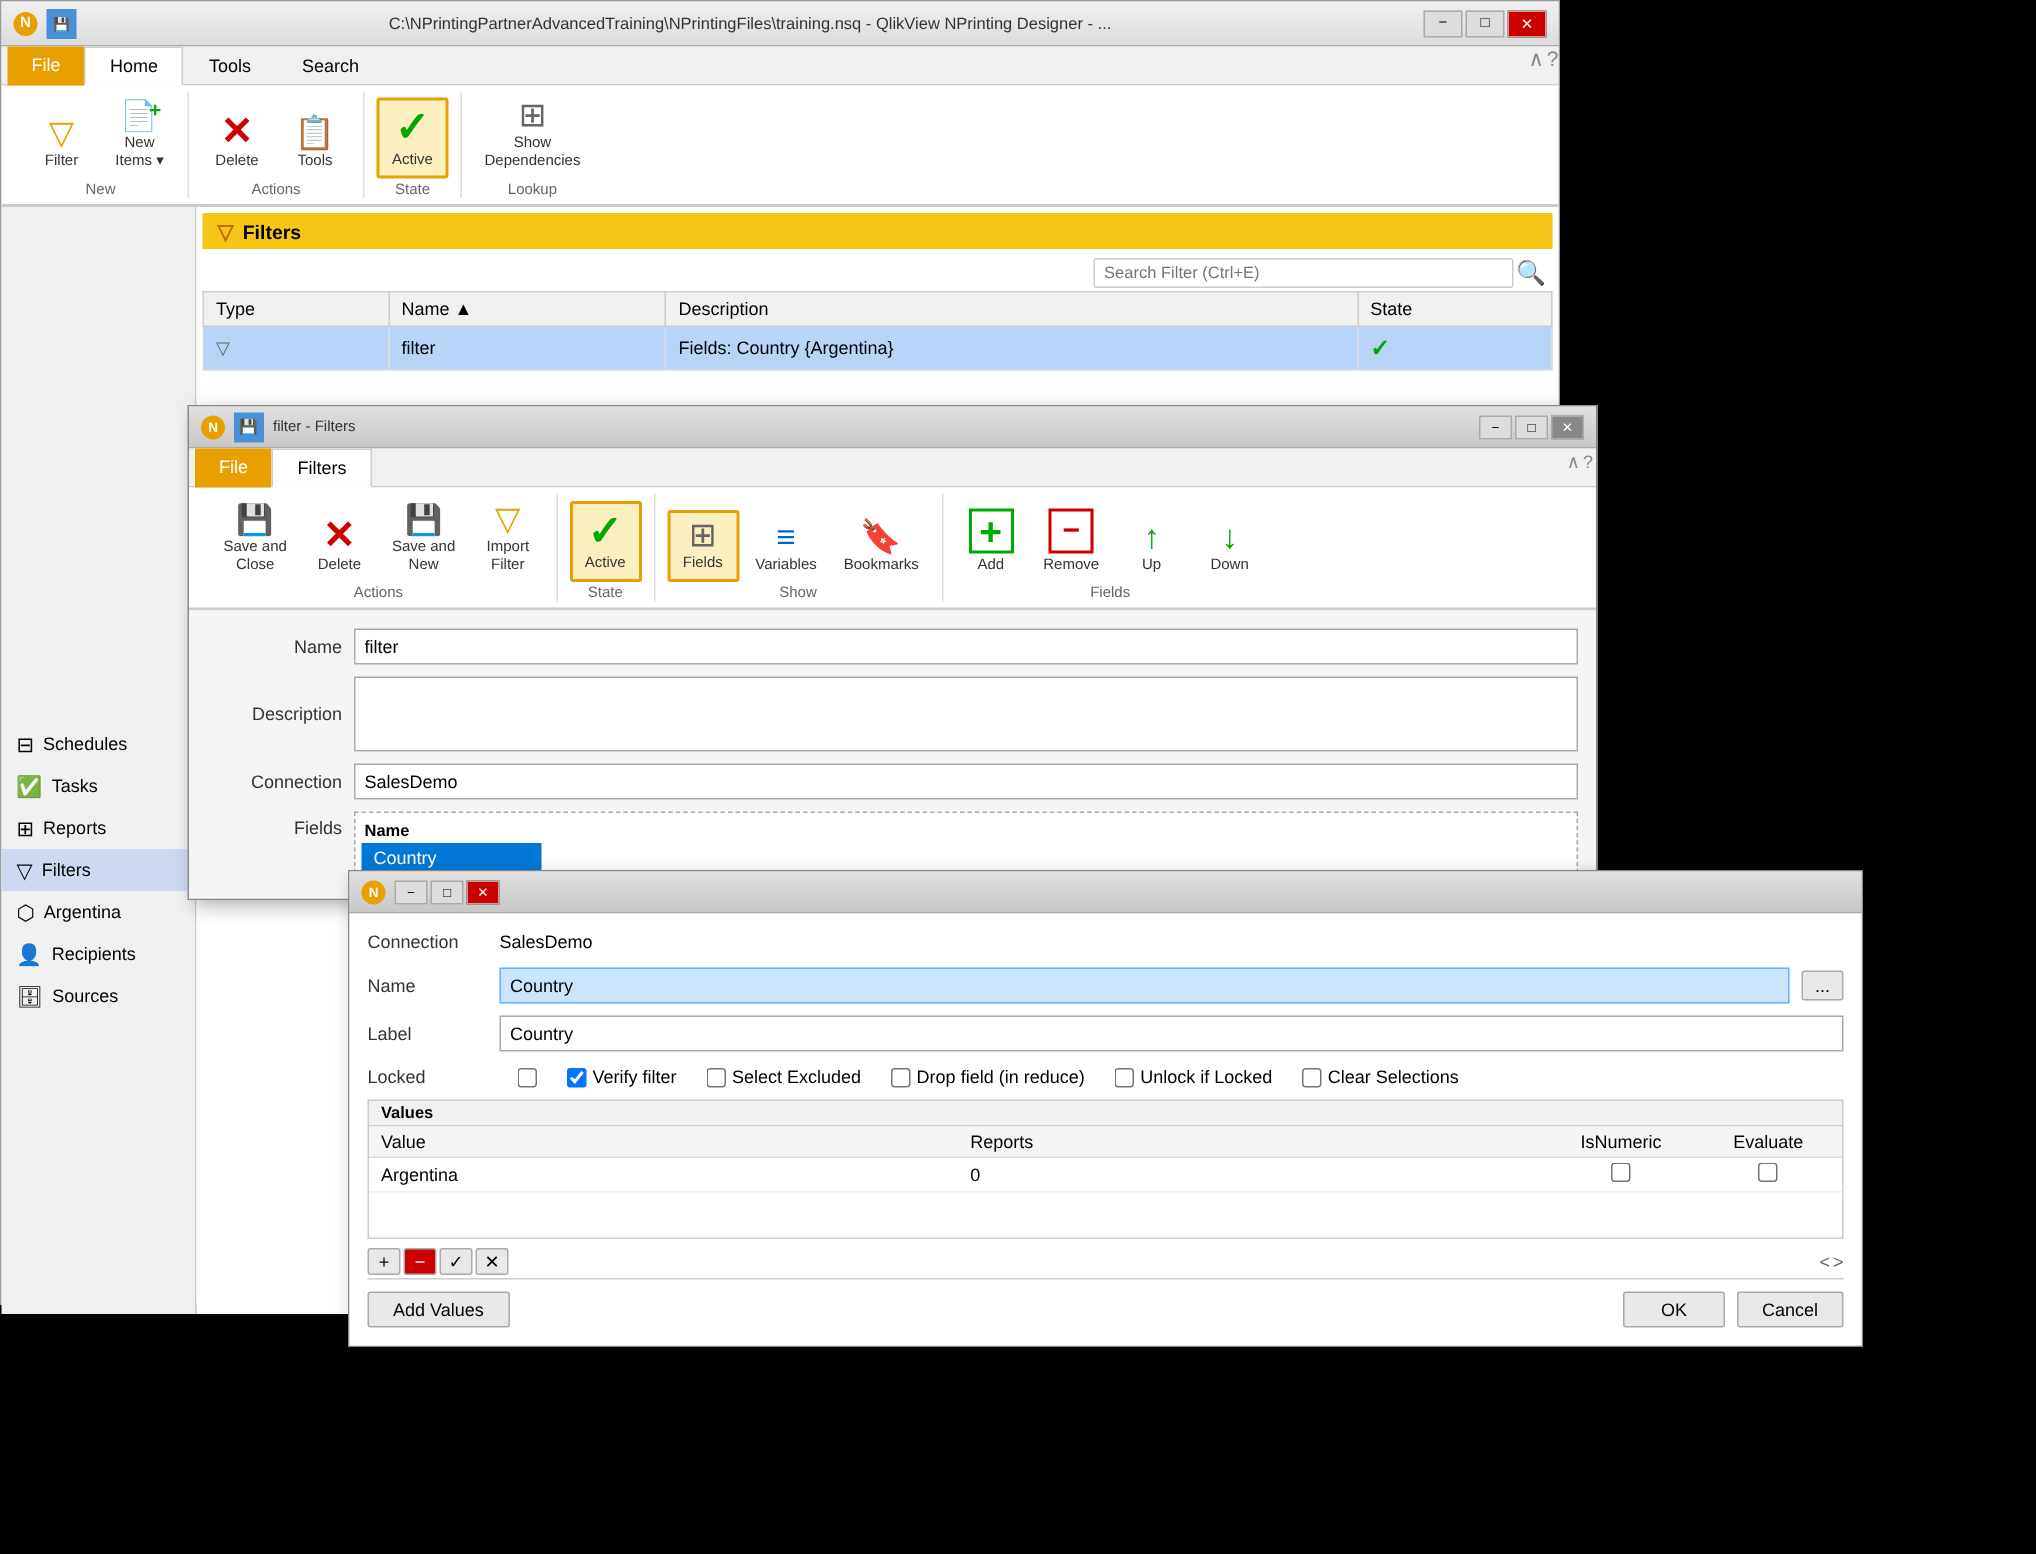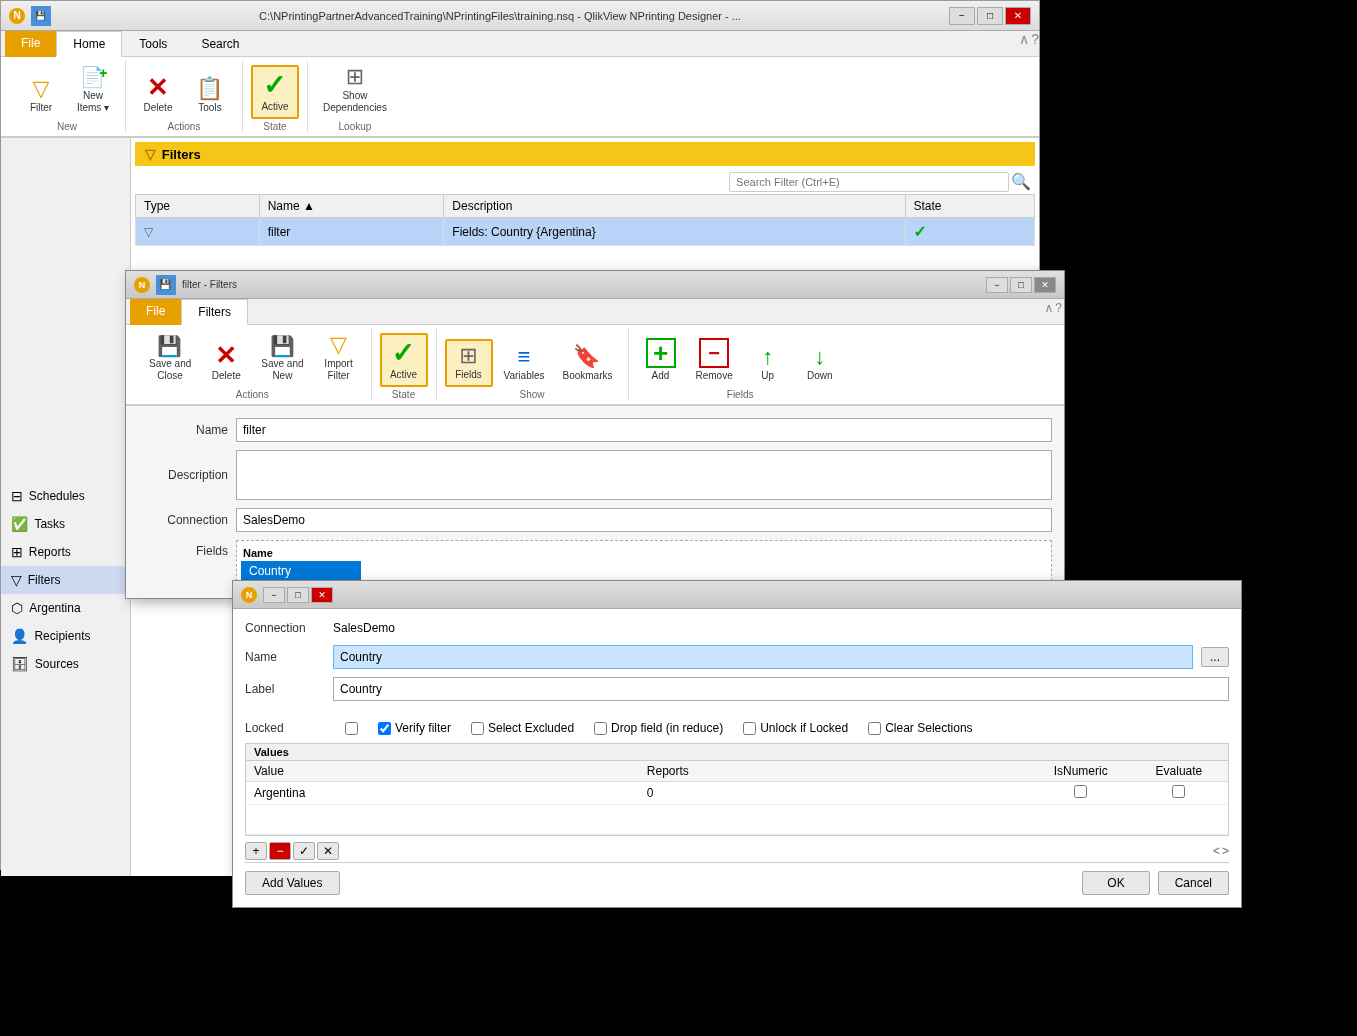--- a/index.html
+++ b/index.html
@@ -675,21 +675,21 @@
       <label class="form-label" style="text-align:left; width:80px;">Connection</label>
       <span>SalesDemo</span>
     </div>
 
     <div class="form-row" style="margin-bottom:8px;">
       <label class="form-label" style="text-align:left; width:80px;">Name</label>
       <input class="form-input input-highlight" type="text" value="Country" style="flex: 1 1 0%; background: rgb(204, 229, 255); border: 1px solid rgb(102, 179, 255);">
       <button class="small-btn" style="width:28px; padding:2px;">...</button>
     </div>
 
-    <div class="form-row" style="margin-bottom:20px;">
+    <div class="form-row" style="margin-bottom:10px;">
       <label class="form-label" style="text-align:left; width:80px;">Label</label>
       <input class="form-input" type="text" value="Country" style="flex: 1 1 0%;">
     </div>
 
     <div class="form-row" style="flex-wrap:wrap; margin-bottom:8px; align-items:center; gap:20px;">
       <label class="form-label" style="text-align:left; width:80px;">Locked</label>
       <div class="checkbox-item">
           <input type="checkbox" style="">
         </div>
       <div class="checkbox-item">

